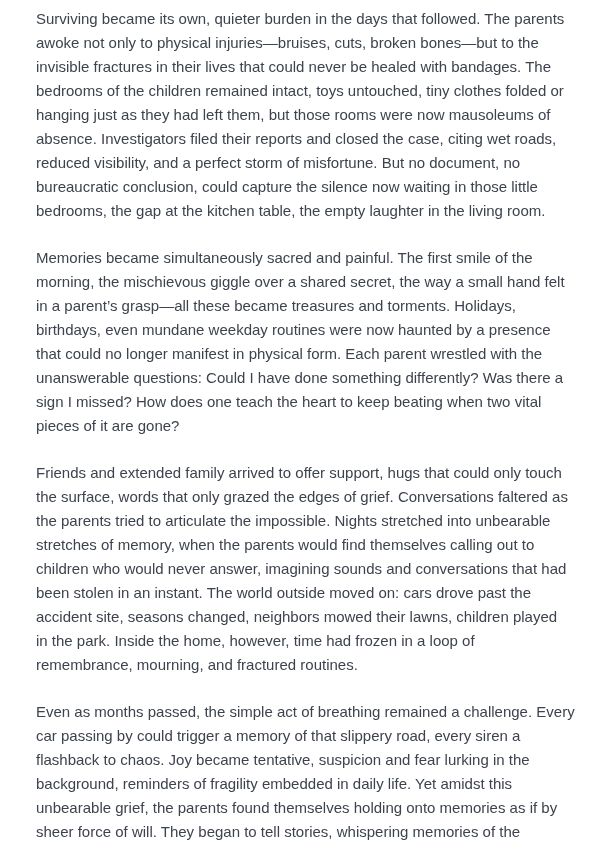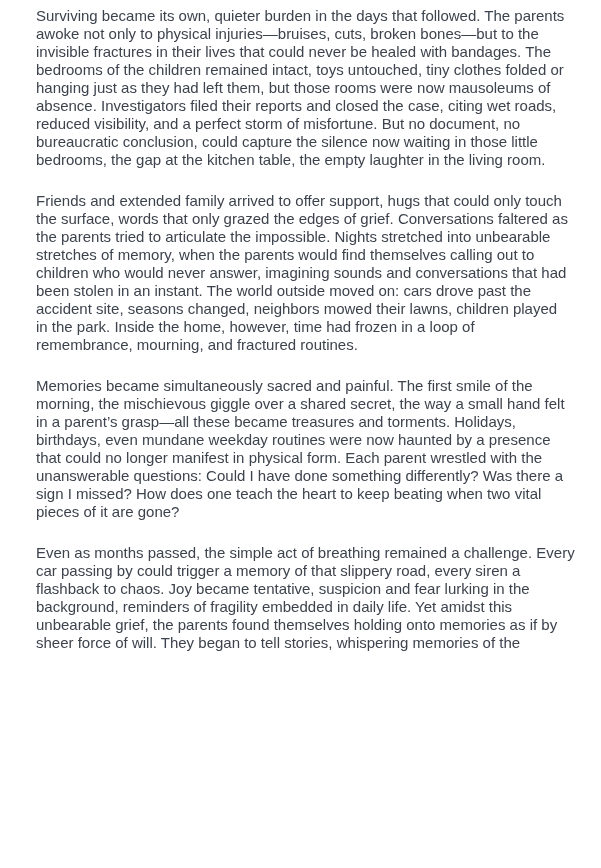--- a/index.html
+++ b/index.html
@@ -15,57 +15,57 @@
   .article {
     box-sizing: border-box;
     padding: 7px 0 0 36px;
     width: 601px;
   }
   .article p {
     width: 558px;
     margin: 0 0 23px 0;
     font-family: "Liberation Sans", "DejaVu Sans", sans-serif;
     font-size: 15px;
-    line-height: 18px;
+    line-height: 24px;
     font-weight: 400;
     color: #3d434d;
     white-space: pre-line;      
     text-align: left;
     -webkit-font-smoothing: antialiased;
   }
 </style>
 </head>
 <body>
 
 <article class="article">
   <p>Surviving became its own, quieter burden in the days that followed. The parents
 awoke not only to physical injuries—bruises, cuts, broken bones—but to the
 invisible fractures in their lives that could never be healed with bandages. The
 bedrooms of the children remained intact, toys untouched, tiny clothes folded or
 hanging just as they had left them, but those rooms were now mausoleums of
 absence. Investigators filed their reports and closed the case, citing wet roads,
 reduced visibility, and a perfect storm of misfortune. But no document, no
 bureaucratic conclusion, could capture the silence now waiting in those little
 bedrooms, the gap at the kitchen table, the empty laughter in the living room.</p>
+  <p>Memories became simultaneously sacred and painful. The first smile of the
+morning, the mischievous giggle over a shared secret, the way a small hand felt
+in a parent’s grasp—all these became treasures and torments. Holidays,
+birthdays, even mundane weekday routines were now haunted by a presence
+that could no longer manifest in physical form. Each parent wrestled with the
+unanswerable questions: Could I have done something differently? Was there a
+sign I missed? How does one teach the heart to keep beating when two vital
+pieces of it are gone?</p>
   <p>Friends and extended family arrived to offer support, hugs that could only touch
 the surface, words that only grazed the edges of grief. Conversations faltered as
 the parents tried to articulate the impossible. Nights stretched into unbearable
 stretches of memory, when the parents would find themselves calling out to
 children who would never answer, imagining sounds and conversations that had
 been stolen in an instant. The world outside moved on: cars drove past the
 accident site, seasons changed, neighbors mowed their lawns, children played
 in the park. Inside the home, however, time had frozen in a loop of
 remembrance, mourning, and fractured routines.</p>
-  <p>Memories became simultaneously sacred and painful. The first smile of the
-morning, the mischievous giggle over a shared secret, the way a small hand felt
-in a parent’s grasp—all these became treasures and torments. Holidays,
-birthdays, even mundane weekday routines were now haunted by a presence
-that could no longer manifest in physical form. Each parent wrestled with the
-unanswerable questions: Could I have done something differently? Was there a
-sign I missed? How does one teach the heart to keep beating when two vital
-pieces of it are gone?</p>
   <p>Even as months passed, the simple act of breathing remained a challenge. Every
 car passing by could trigger a memory of that slippery road, every siren a
 flashback to chaos. Joy became tentative, suspicion and fear lurking in the
 background, reminders of fragility embedded in daily life. Yet amidst this
 unbearable grief, the parents found themselves holding onto memories as if by
 sheer force of will. They began to tell stories, whispering memories of the</p>
 </article>
 
 </body></html>

